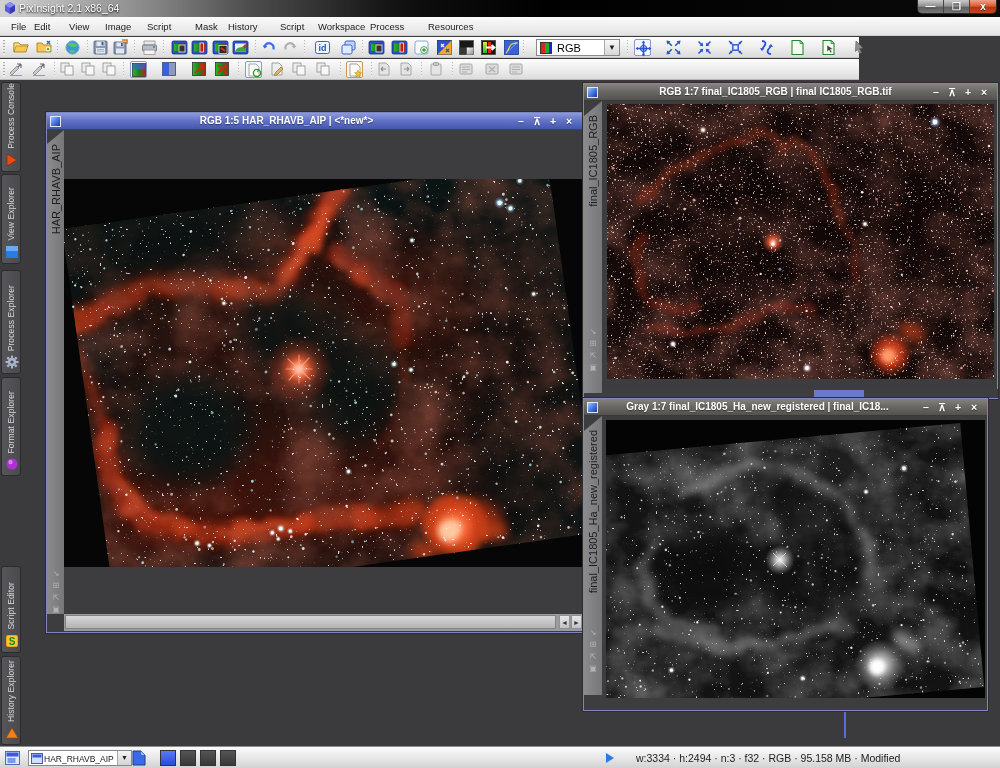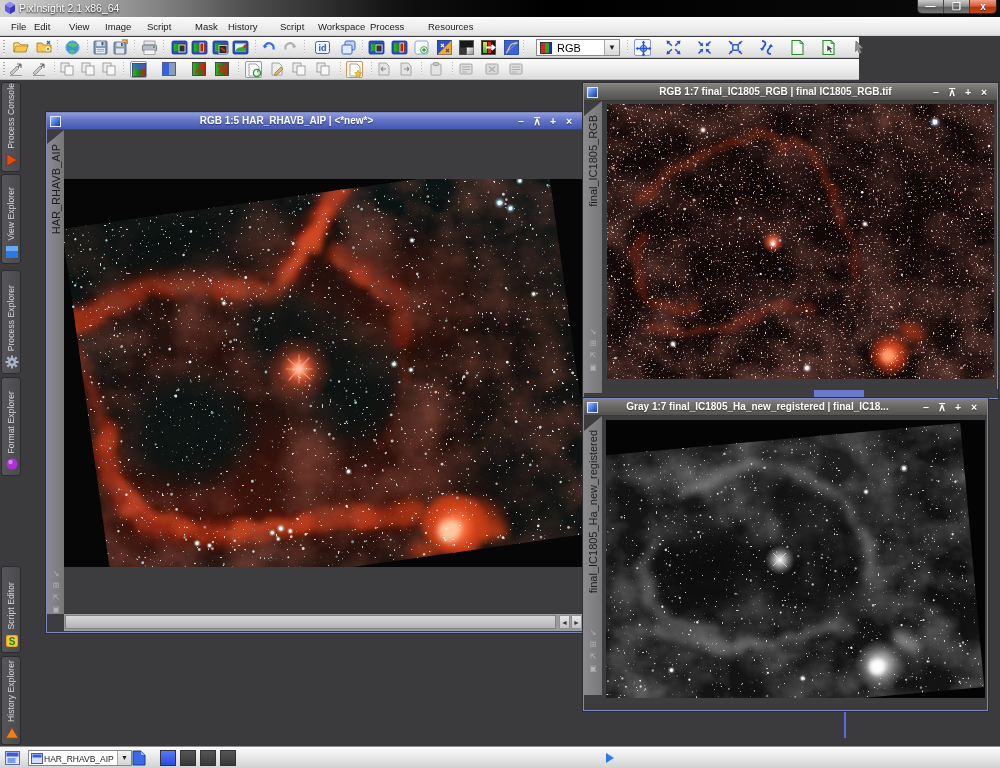--- a/index.html
+++ b/index.html
@@ -2471,14 +2471,15 @@
       <path d="M1 1 L9 1 L13 5 L13 15 L1 15 Z" fill="#3a6ae8" stroke="#1a3a88"></path>
       <path d="M9 1 L9 5 L13 5 Z" fill="#9ab8f8"></path>
     </svg>
 <div class="wssq" style="left:160px;background:linear-gradient(#5a7af8,#2a4ad8)"></div>
 <div class="wssq" style="left:180px;background:linear-gradient(#555,#383838)"></div>
 <div class="wssq" style="left:200px;background:linear-gradient(#555,#383838)"></div>
 <div class="wssq" style="left:220px;background:linear-gradient(#555,#383838)"></div>
 <svg style="position:absolute;left:604px;top:5px" width="12" height="12" viewBox="0 0 12 12">
       <path d="M2 1 L10 6 L2 11 Z" fill="#2a7ae8"></path>
     </svg>
+<span style="position:absolute;left:636px;top:5px;font-size:10.5px">w:3334 · h:2494 · n:3 · f32 · RGB · 95.158 MB · Modified</span>
 </div>
 <div class="abs" style="left:844px;top:712px;width:2px;height:26px;background:#5a6ae0"></div>
 
 </body></html>

